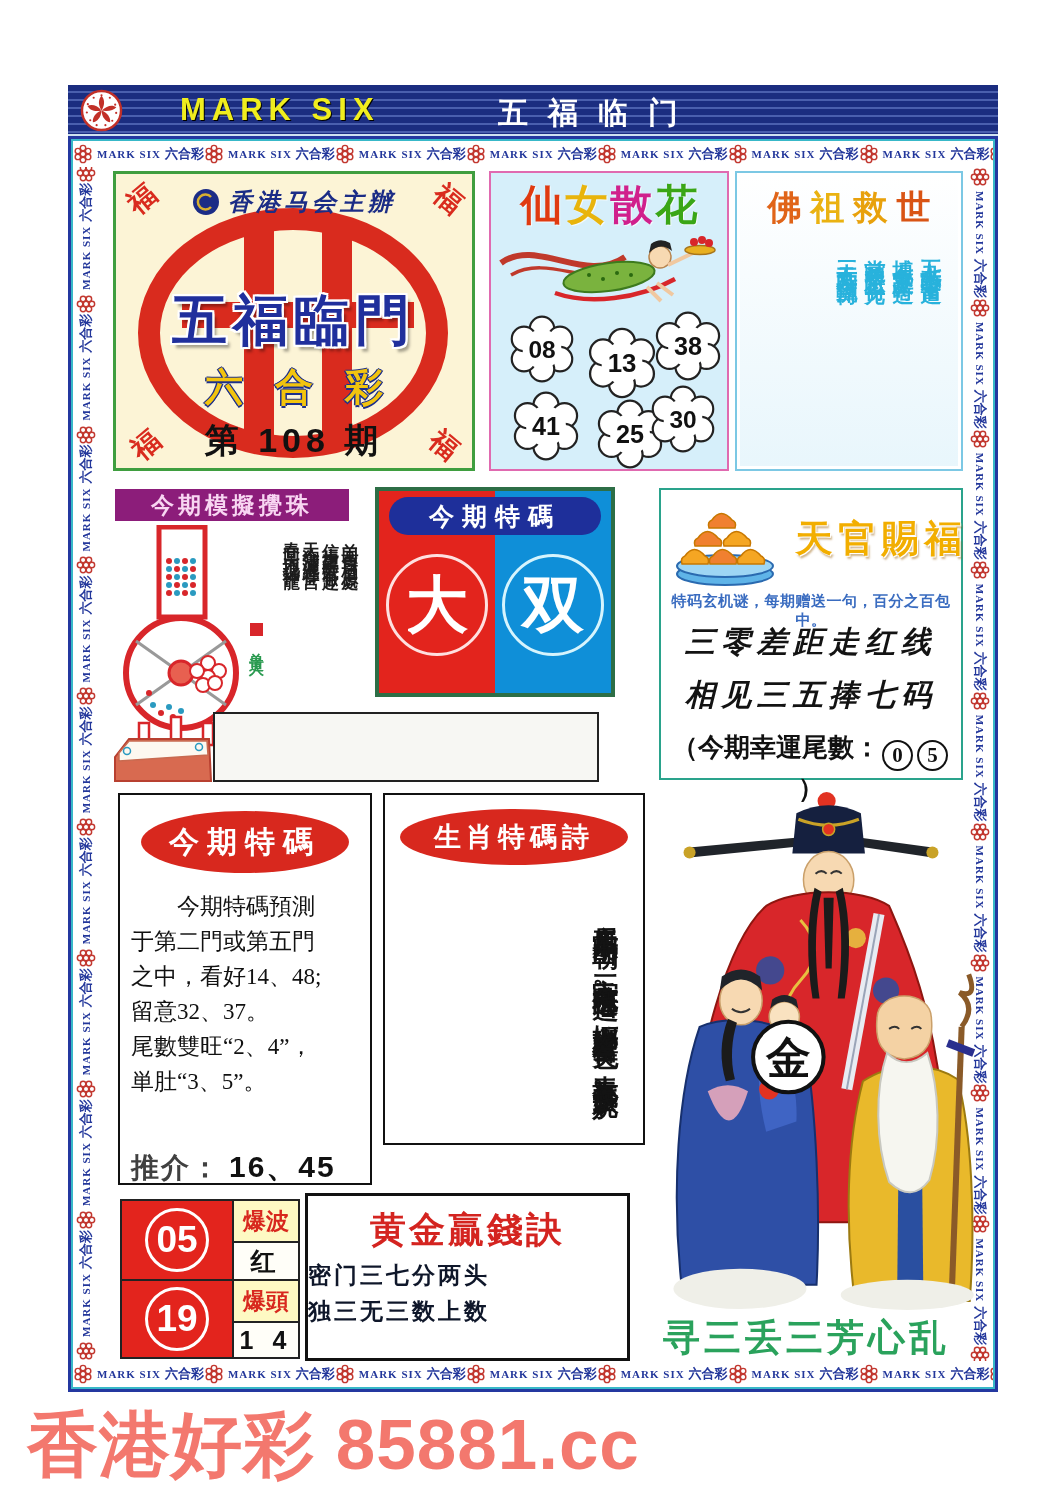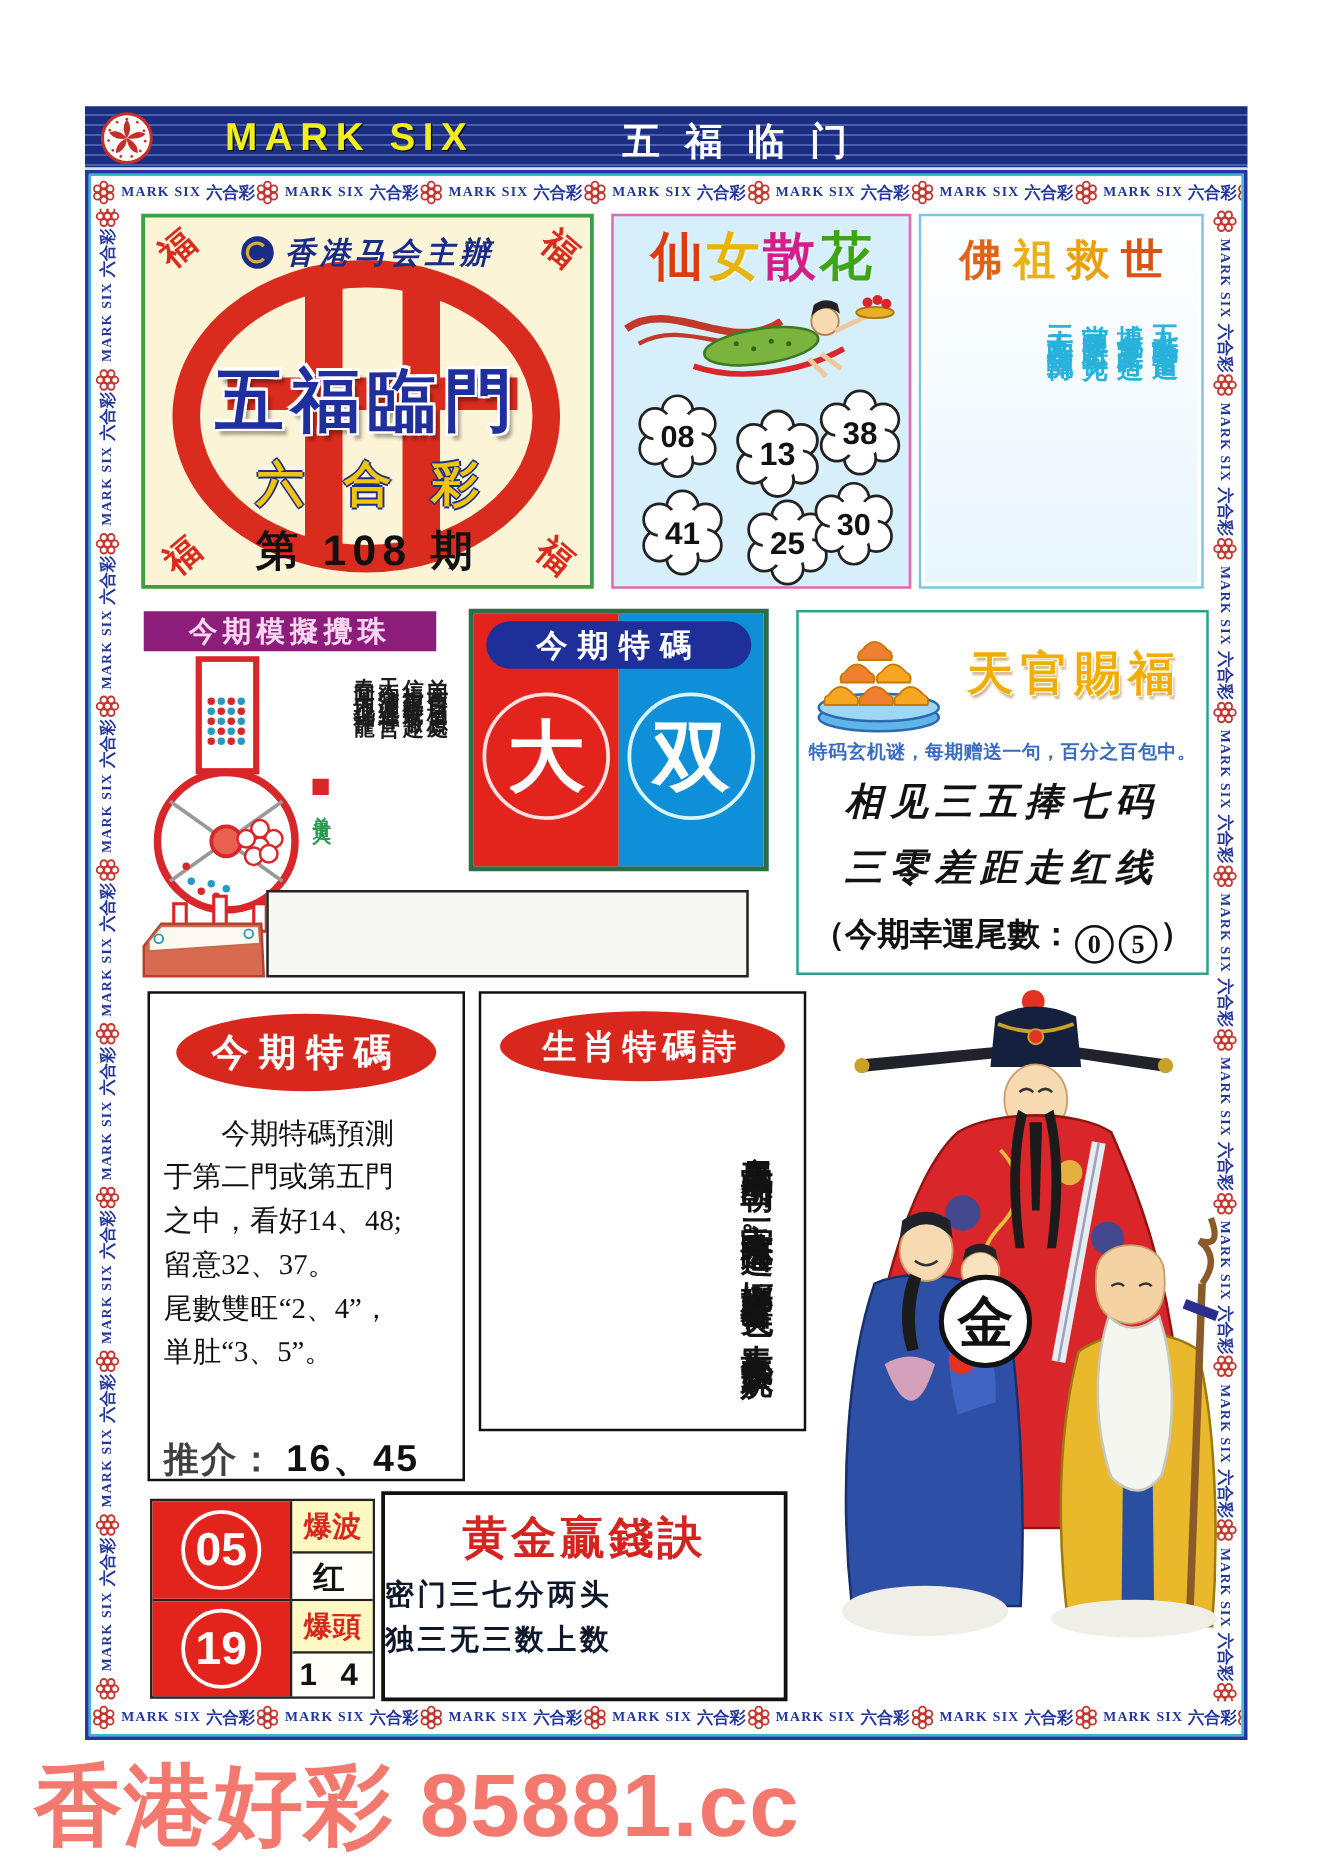--- a/index.html
+++ b/index.html
@@ -94,21 +94,21 @@
   .sp-right { background:#0f8fd8; }
   .sp-pill { position:absolute; left:50%; top:6px; transform:translateX(-50%); width:212px; height:38px; z-index:2;
     background:#1e2f9a; border-radius:20px; color:#fff; font-size:25px; font-weight:900; letter-spacing:8px;
     display:flex; align-items:center; justify-content:center; }
   .sp-circle { width:102px; height:102px; border-radius:50%; display:flex; align-items:center; justify-content:center;
     font-size:62px; font-weight:900; color:#fff; margin-top:26px; }
   .sp-left .sp-circle { border:3px solid rgba(255,235,235,.95); }
   .sp-right .sp-circle { border:3px solid rgba(225,250,255,.95); }
 
   
-  .tiangong { left:538px; top:321px; width:330px; height:292px; border:2px solid #2aa38c; background:#fff; }
+  .tiangong { left:560px; top:321px; width:304px; height:292px; border:2px solid #2aa38c; background:#fff; }
   .tg-title { left:118px; top:24px; width:205px; text-align:center; font-size:37px; font-weight:900; color:#f2ae00;
     letter-spacing:6px; text-shadow:1px 1px 0 #fff,-1px -1px 0 #fff,2px 3px 2px rgba(150,90,0,.45); }
   .tg-ingots { left:10px; top:8px; width:108px; height:90px; }
   .tg-intro { left:0; top:102px; width:100%; text-align:center; font-size:15px; font-weight:700; color:#3a6cc0; letter-spacing:.5px; }
   .tg-verse { left:0; top:126px; width:100%; text-align:center; font-family:"Liberation Serif", serif; font-style:italic;
     font-weight:700; font-size:30px; color:#131313; line-height:1.75; letter-spacing:6px; }
   .tg-lucky { left:0; top:240px; width:100%; text-align:center; font-family:"Liberation Serif", serif; font-weight:700; font-size:26px; color:#111; }
   .circ { display:inline-flex; width:31px; height:31px; border:2.5px solid #111; border-radius:50%;
     align-items:center; justify-content:center; font-size:21px; font-weight:bold; margin:0 2px; vertical-align:-6px; }
 
@@ -958,22 +958,22 @@
           <path d="M42 58 q9 -13 20 0 q5 2 3 8 h-26 q-2 -6 3 -8" fill="#f08030"></path>
           <path d="M70 58 q9 -13 20 0 q5 2 3 8 h-26 q-2 -6 3 -8" fill="#f5a623"></path>
           <path d="M27 40 q9 -13 20 0 q5 2 3 8 h-26 q-2 -6 3 -8" fill="#f08030"></path>
           <path d="M56 40 q9 -13 20 0 q5 2 3 8 h-26 q-2 -6 3 -8" fill="#f5a623"></path>
           <path d="M41 22 q9 -13 20 0 q5 2 3 8 h-26 q-2 -6 3 -8" fill="#f08030"></path>
         </g>
       </svg>
       <div class="abs tg-title">天官賜福</div>
       <div class="abs tg-intro">特码玄机谜，每期赠送一句，百分之百包中。</div>
       <div class="abs tg-verse">
+        <div>三零差距走红线</div>
         <div>相见三五捧七码</div>
-        <div>三零差距走红线</div>
       </div>
       <div class="abs tg-lucky">
         <span>（今期幸運尾數：</span><span class="circ">0</span><span class="circ">5</span><span>）</span>
       </div>
     </div>
 
     <div class="abs forecast">
       <div class="badge-ellipse fc-badge">今期特碼</div>
       <div class="fc-body">
         <div class="fc-indent">今期特碼預測</div>
@@ -1067,18 +1067,19 @@
     </div>
 
     <div class="abs golden">
       <div class="abs gd-title">黄金贏錢訣</div>
       <div class="abs gd-lines">
         <div>密门三七分两头</div>
         <div>独三无三数上数</div>
       </div>
     </div>
 
+    <div class="abs footer-verse">寻三丢三芳心乱</div>
 
   </div>
 </div>
 </div>
 
 <div class="abs site">香港好彩  85881.cc</div>
 
 </body></html>

